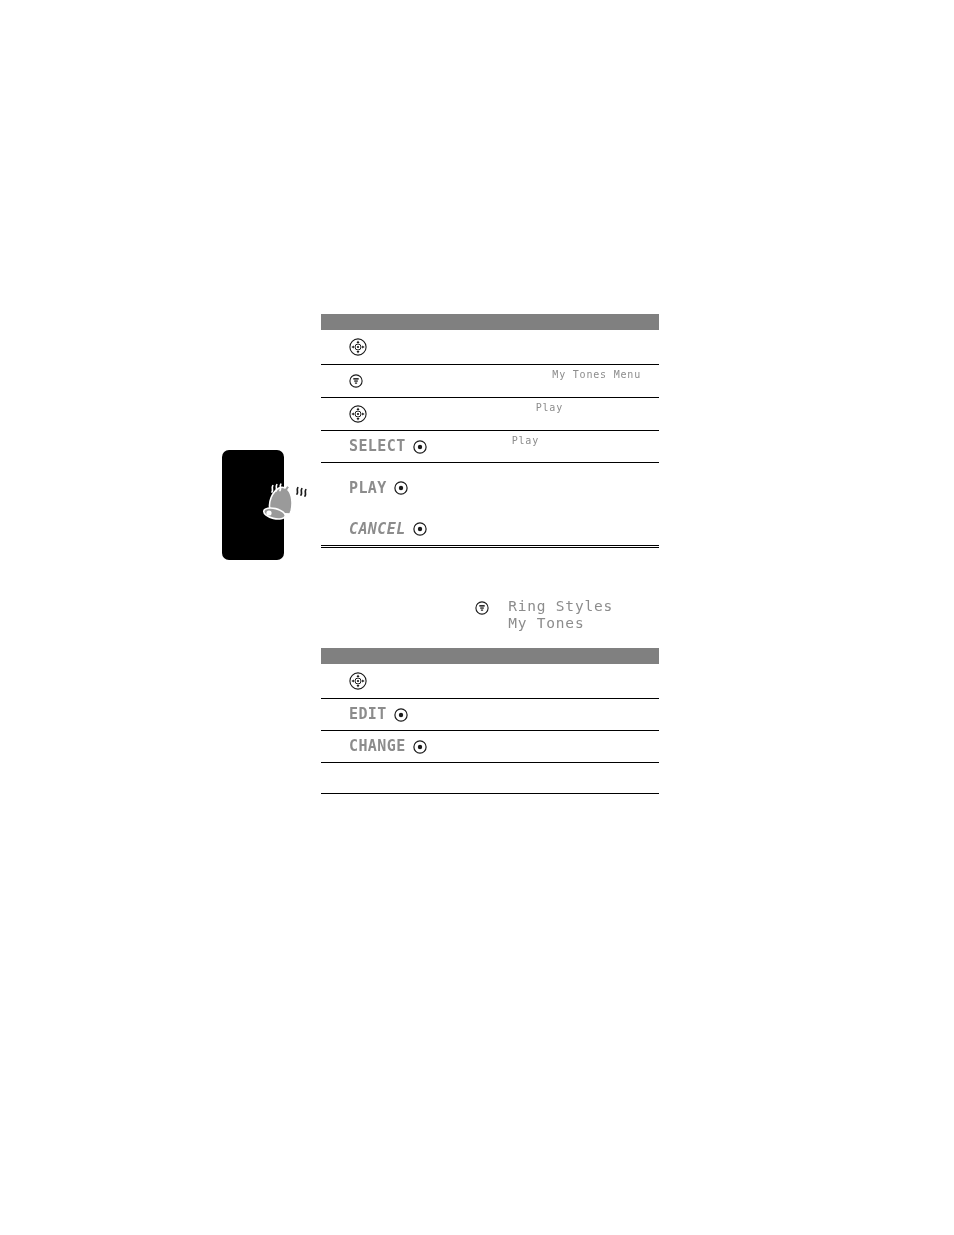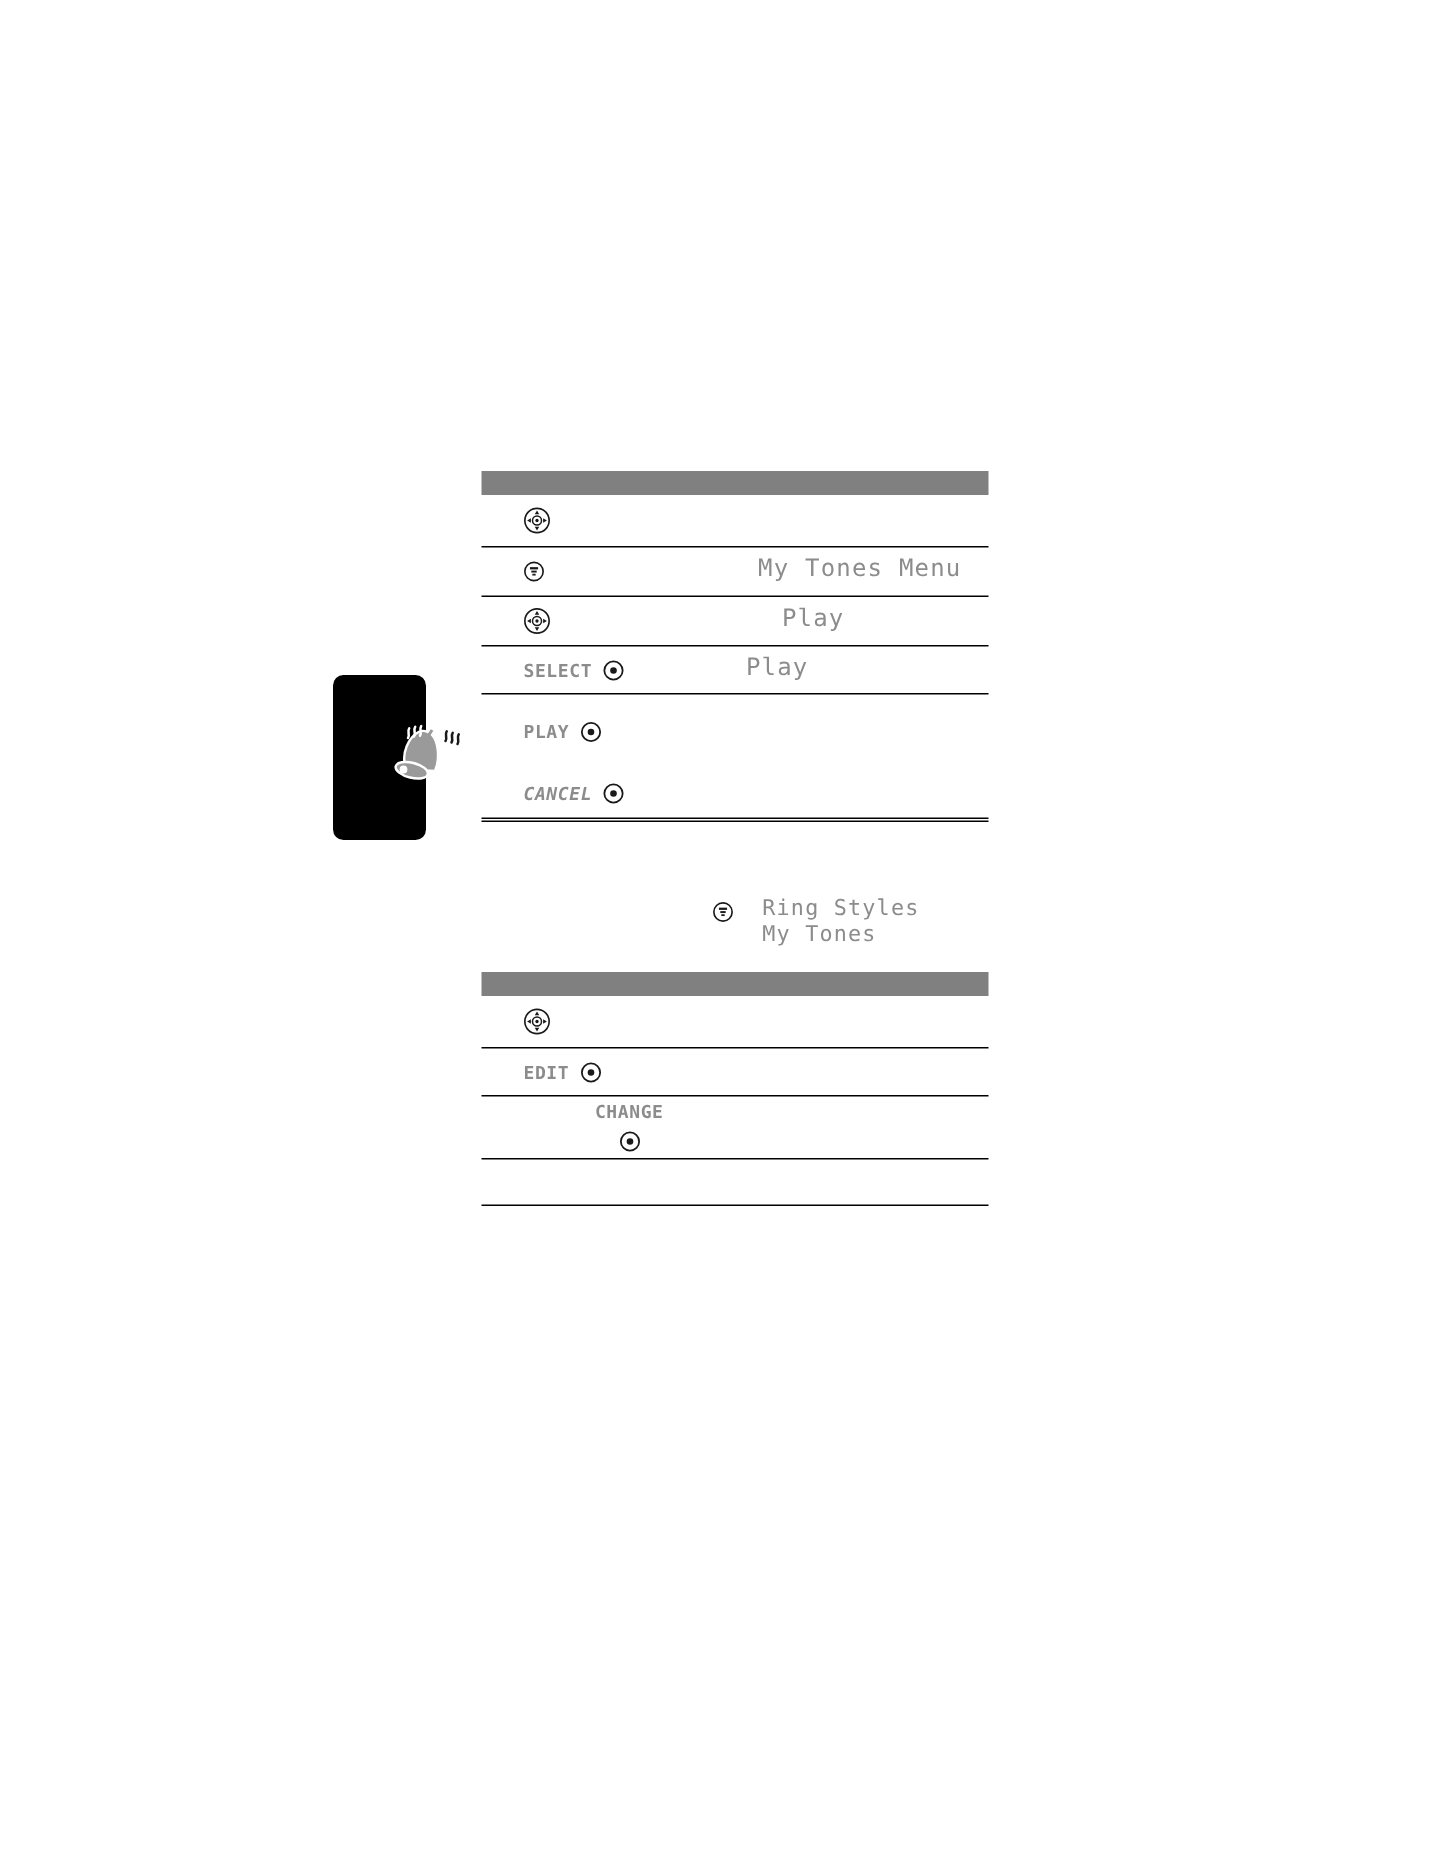--- a/index.html
+++ b/index.html
@@ -69,33 +69,33 @@
   .keycol {
     padding: 4px 0 4px 28px;
     white-space: nowrap;
     display: flex;
     align-items: center;
     gap: 7px;
   }
   .keylabel {
     color: #8c8c8c;
     font-family: "DejaVu Sans Mono", monospace;
-    font-size: 12px;
+    font-size: 15px;
     font-weight: 700;
     letter-spacing: 0.4px;
     line-height: 1;
   }
 
   
   .dispcol {
     padding: 4px 18px 4px 0;
     text-align: right;
     color: #8c8c8c;
     font-family: "DejaVu Sans Mono", monospace;
-    font-size: 16px;
+    font-size: 10px;
     letter-spacing: 0.8px;
     line-height: 1.22;
     white-space: pre;
   }
   .dispcol.center-ish { padding-right: 96px; }
   .dispcol.center-play { padding-right: 120px; }
   .dispcol.namenotes { padding-right: 56px; }
 
   
   #display-note {
@@ -300,21 +300,21 @@
                 <circle cx="7" cy="7" r="2.2" fill="#1a1a1a"></circle>
               </svg></span>
           </div>
         </td>
         <td style="width: 42%;">
           <div class="dispcol" style="min-height: 23px;"></div>
         </td>
       </tr>
       <tr class="proc-row">
         <td style="width: 58%;">
-          <div class="keycol" style="min-height: 23px; flex-direction: column;">
+          <div class="keycol" style="min-height: 23px;">
             <span class="keylabel">CHANGE</span>
             <span class="glyph dot"><svg width="14" height="14" viewBox="0 0 14 14" xmlns="http://www.w3.org/2000/svg">
                 <circle cx="7" cy="7" r="6.1" fill="none" stroke="#1a1a1a" stroke-width="1.2"></circle>
                 <circle cx="7" cy="7" r="2.2" fill="#1a1a1a"></circle>
               </svg></span>
           </div>
         </td>
         <td style="width: 42%;">
           <div class="dispcol" style="min-height: 23px;"></div>
         </td>

